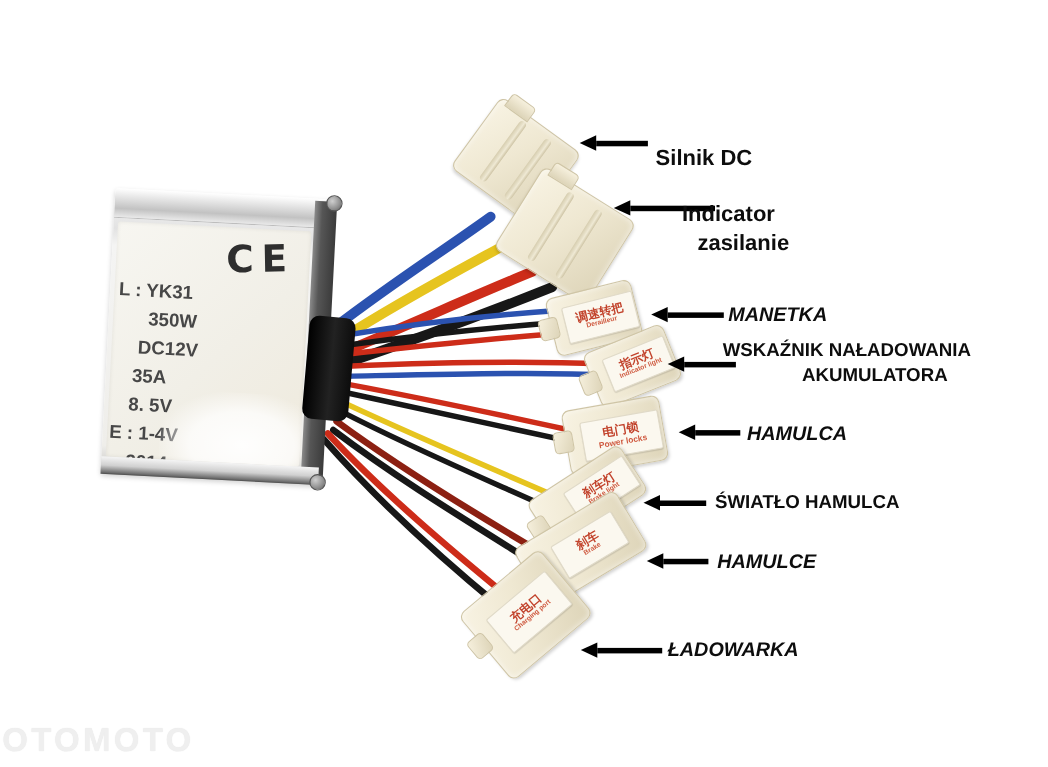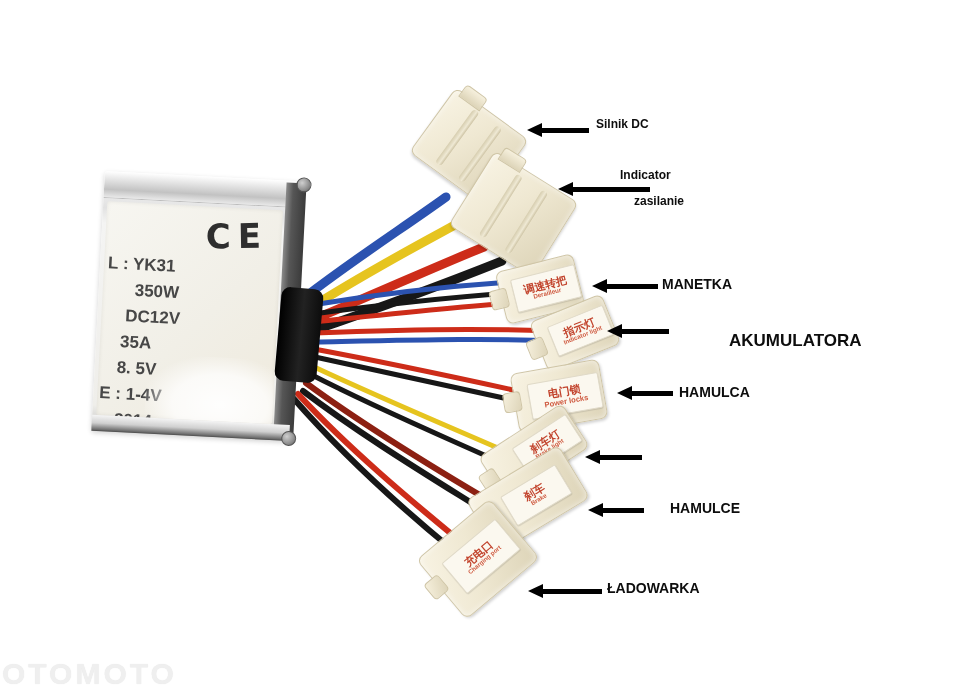--- a/index.html
+++ b/index.html
@@ -109,22 +109,22 @@
   .conn-powerlock{left:514px;top:366px;width:88px;height:58px;transform:rotate(-10deg);}
   .conn-brakelight{left:484px;top:426px;width:98px;height:50px;transform:rotate(-33deg);}
   .conn-brake{left:474px;top:468px;width:106px;height:60px;transform:rotate(-31deg);}
   .conn-charger{left:430px;top:520px;width:94px;height:76px;transform:rotate(-40deg);}
 
   
   .arrow{position:absolute;display:flex;align-items:center;height:14px;}
   .arrow .head{width:0;height:0;border-top:7px solid transparent;border-bottom:7px solid transparent;border-right:15px solid #000;}
   .arrow .shaft{height:5px;background:#000;}
   .ann{position:absolute;font-weight:bold;color:#0d0d0d;white-space:nowrap;}
-  .f20{font-size:12px;}
-  .f18{font-size:14px;}
+  .f20{font-size:20px;margin-top:16px;}
+  .f18{font-size:18px;font-style:italic;}
   .f17{font-size:17px;}
 
   
   .watermark{
     position:absolute;left:2px;bottom:6px;font-size:30px;font-weight:bold;
     color:#efefef;letter-spacing:3px;
     text-shadow:0 0 1px #e4e4e4;
   }
 </style>
 </head>
@@ -274,20 +274,22 @@
     </div>
   <div class="arrow" style="left:528px;top:584px;">
       <span class="head"></span>
       <span class="shaft" style="width:59px;"></span>
     </div>
 
   <div class="ann f20" style="left:596px;top:117px;">Silnik DC</div>
   <div class="ann f20" style="left:620px;top:168px;">Indicator</div>
   <div class="ann f20" style="left:634px;top:194px;">zasilanie</div>
   <div class="ann f18" style="left:662px;top:276px;">MANETKA</div>
+  <div class="ann f17" style="left:657px;top:309px;">WSKAŹNIK NAŁADOWANIA</div>
   <div class="ann f17" style="left:729px;top:331px;">AKUMULATORA</div>
   <div class="ann f18" style="left:679px;top:384px;">HAMULCA</div>
-  <div class="ann f18" style="left:652px;top:500px;margin-left:18px;">HAMULCE</div>
+  <div class="ann f17" style="left:650px;top:447px;">ŚWIATŁO HAMULCA</div>
+  <div class="ann f18" style="left:652px;top:500px;">HAMULCE</div>
   <div class="ann f18" style="left:607px;top:580px;">ŁADOWARKA</div>
 
   <div class="watermark">OTOMOTO</div>
 
 </div>
 
 </body></html>

